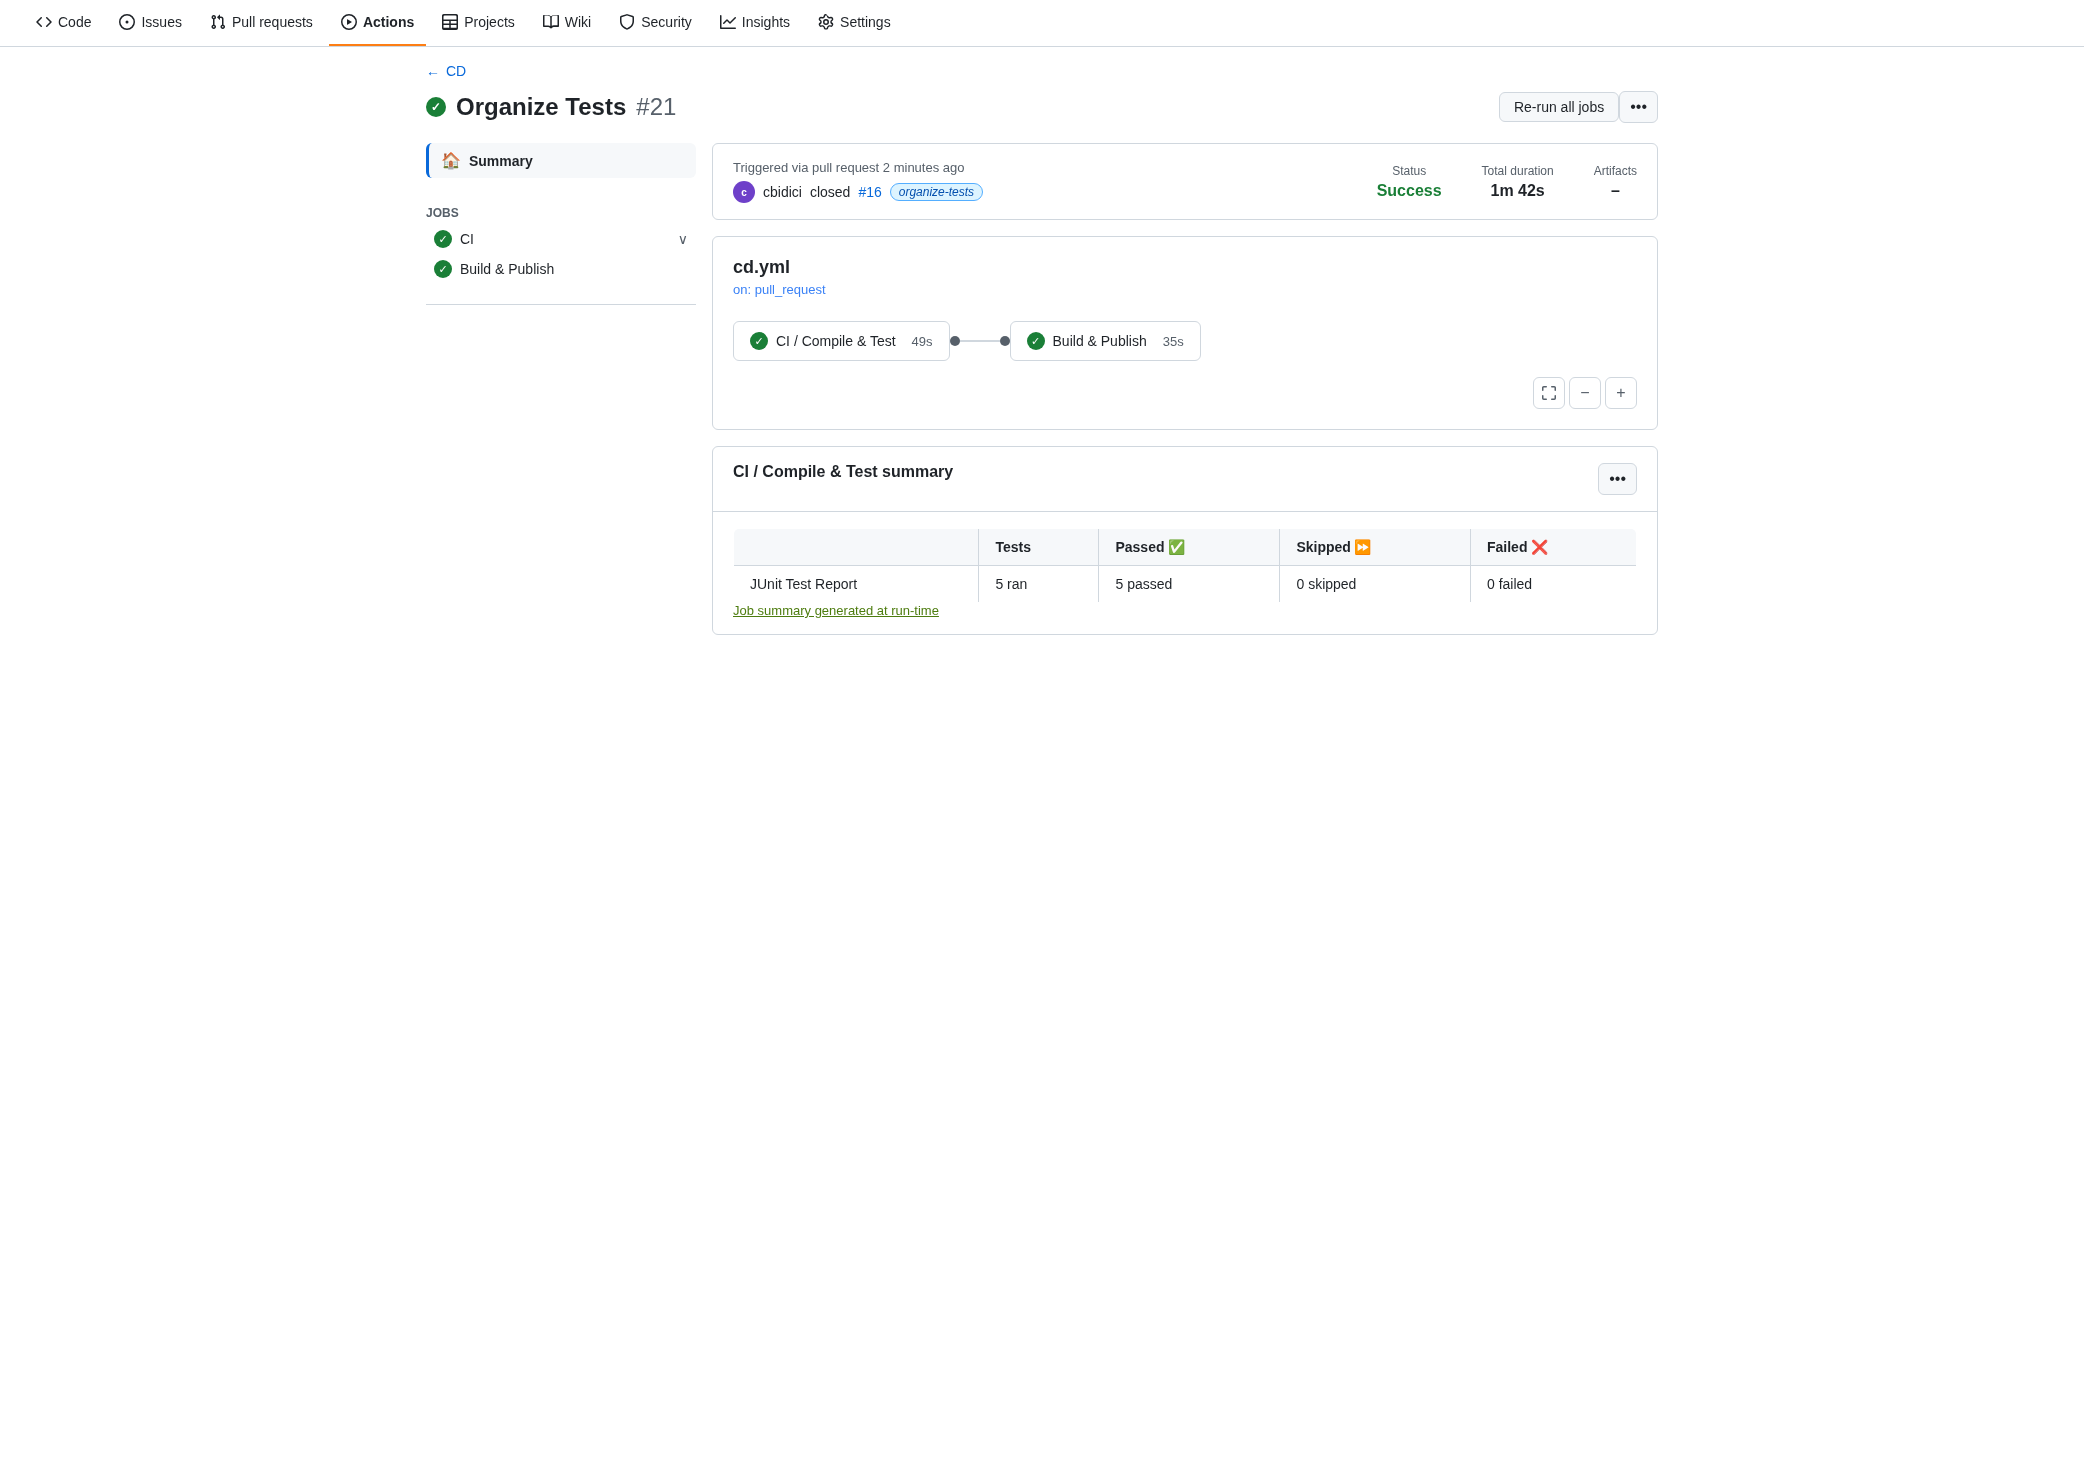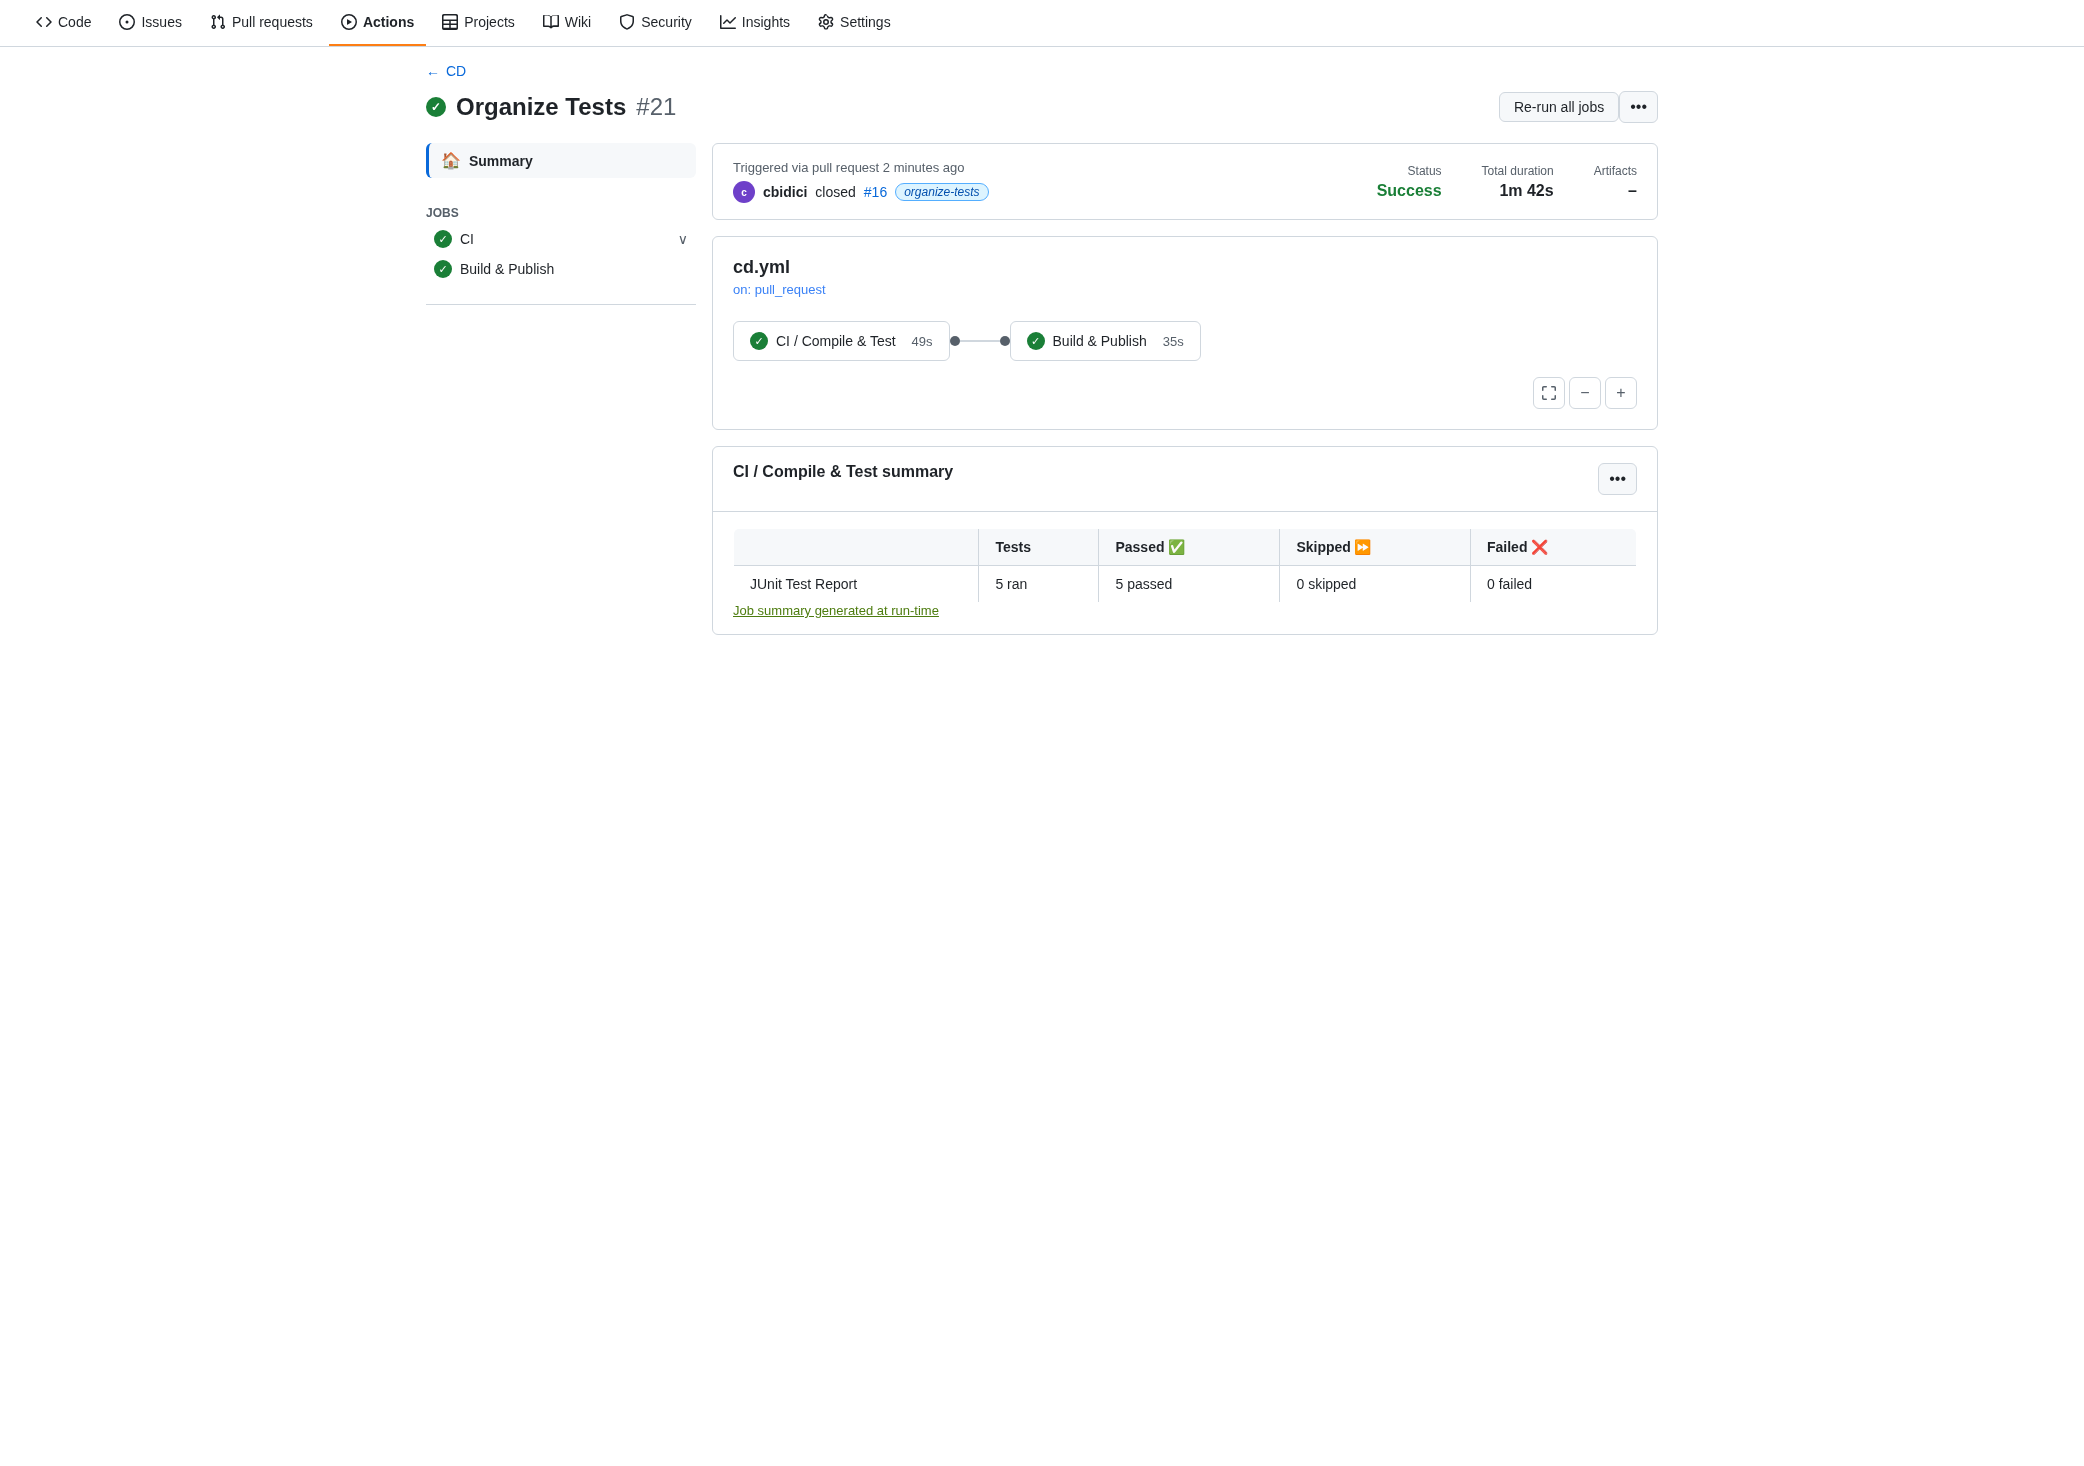--- a/index.html
+++ b/index.html
@@ -204,21 +204,21 @@
       background: #ddf4ff;
       color: #0550ae;
       border: 1px solid #54aeff;
       border-radius: 2em;
       padding: 1px 8px;
       font-size: 12px;
       font-weight: 500;
       font-style: italic;
     }
     .stat-block {
-      text-align: right;
+      text-align: center;
     }
     .stat-label {
       font-size: 12px;
       color: #57606a;
       margin-bottom: 4px;
     }
     .stat-value {
       font-size: 16px;
       font-weight: 600;
       color: #1f2328;
@@ -495,21 +495,21 @@
     </aside>
 
     <div class="content-area">
 
       <div class="card">
         <div class="trigger-card">
           <div class="trigger-main">
             <div class="trigger-meta">Triggered via pull request 2 minutes ago</div>
             <div class="trigger-details">
               <span class="avatar-circle">c</span>
-              <span style="font-weight:700;">cbidici</span>
+              <span style="font-weight:400;">cbidici</span>
               <span>closed</span>
               <span style="color:#0969da; cursor:pointer;">#16</span>
               <span class="branch-tag">organize-tests</span>
             </div>
           </div>
           <div class="stat-block">
             <div class="stat-label">Status</div>
             <div class="stat-value success">Success</div>
           </div>
           <div class="stat-block">

